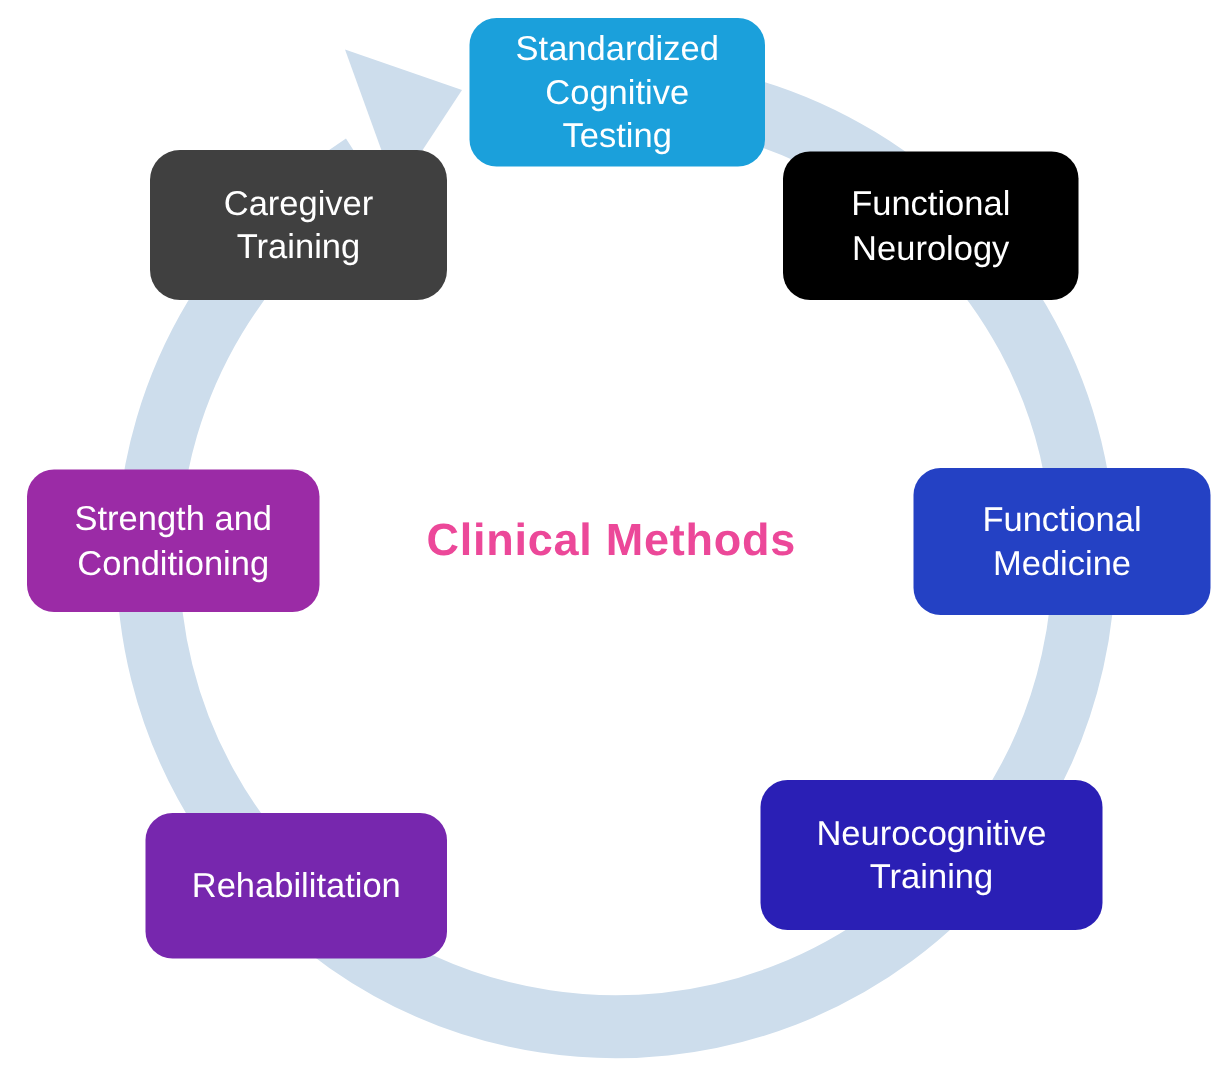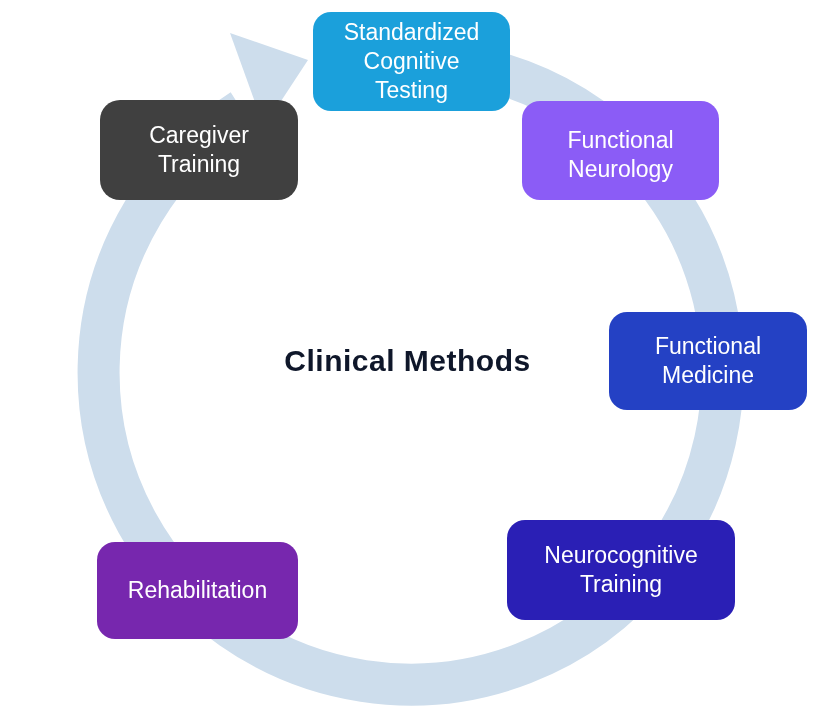--- a/index.html
+++ b/index.html
@@ -26,69 +26,72 @@
     z-index: 2;
     border-radius: 18px;
     color: #ffffff;
     font-size: 23px;
     line-height: 1.27;
     font-weight: 400;
     display: flex;
     align-items: center;
     justify-content: center;
     text-align: center;
-    padding: 16px 12px;
+    padding: 1px 12px;
     box-sizing: border-box;
   }
   
   .n1 { left: 313px; top: 12px;  width: 197px; height: 99px;  }
   .n2 { left: 522px; top: 101px; width: 197px; height: 99px;  }
   .n3 { left: 609px; top: 312px; width: 198px; height: 98px;  }
   .n4 { left: 507px; top: 520px; width: 228px; height: 100px; }
   .n5 { left: 323px; top: 607px; width: 175px; height: 98px;  }
   .n6 { left: 97px;  top: 520px; width: 201px; height: 97px; margin-top: 22px;  }
   .n7 { left: 18px;  top: 313px; width: 195px; height: 95px;  }
   .n8 { left: 100px; top: 100px; width: 198px; height: 100px; }
   .center-title {
     position: absolute;
     z-index: 3;
     left: 0;
     right: 0;
     top: 344px;
     text-align: center;
     font-size: 30px;
     font-weight: 700;
-    color: #0f172a;
+    color: #ec4899;
     letter-spacing: 0.5px;
   }
 </style>
 </head>
 <body>
 
 <div class="canvas">
 
   <svg class="ring-svg" width="815" height="720" viewBox="0 0 815 720">
     <path d="M 358 65 A 312 312 0 1 1 242 110" fill="none" stroke-width="42" stroke="#CDDDEC"></path>
     <polygon points="308,60 264,127 230,33" fill="#CDDDEC"></polygon>
   </svg>
 
   <div class="node n1" style="background: rgb(27, 160, 219);">
     <span>Standardized Cognitive Testing</span>
   </div>
-  <div class="node n2" style="background: #8b5cf6; align-items: flex-end;">
+  <div class="node n2" style="background: #000000;">
     <span>Functional Neurology</span>
   </div>
   <div class="node n3" style="background: rgb(36, 65, 196);">
     <span>Functional Medicine</span>
   </div>
   <div class="node n4" style="background: rgb(42, 31, 181);">
     <span>Neurocognitive Training</span>
   </div>
   <div class="node n6" style="background: rgb(119, 39, 174);">
     <span>Rehabilitation</span>
   </div>
+  <div class="node n7" style="background: rgb(155, 43, 166);">
+    <span>Strength and Conditioning</span>
+  </div>
   <div class="node n8" style="background: #404040; border-radius: 20px;">
     <span>Caregiver Training</span>
   </div>
 
   <div class="center-title">Clinical Methods</div>
 
 </div>
 
 </body></html>

